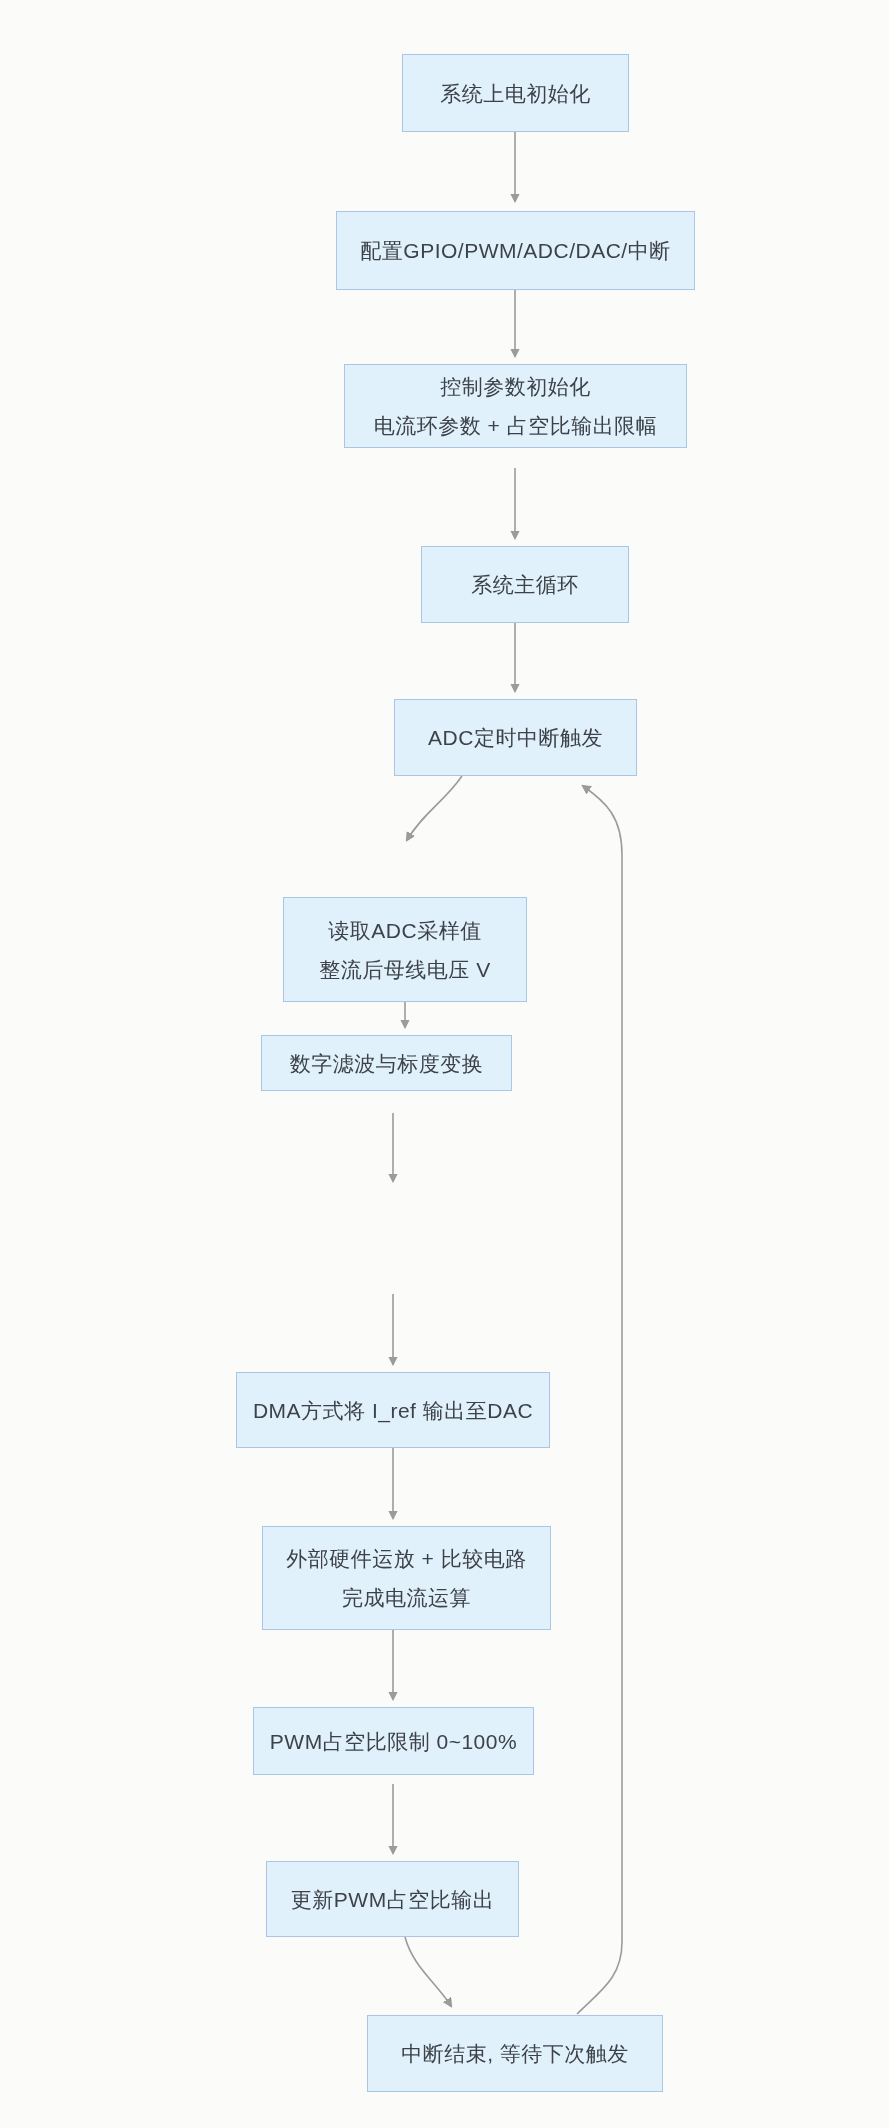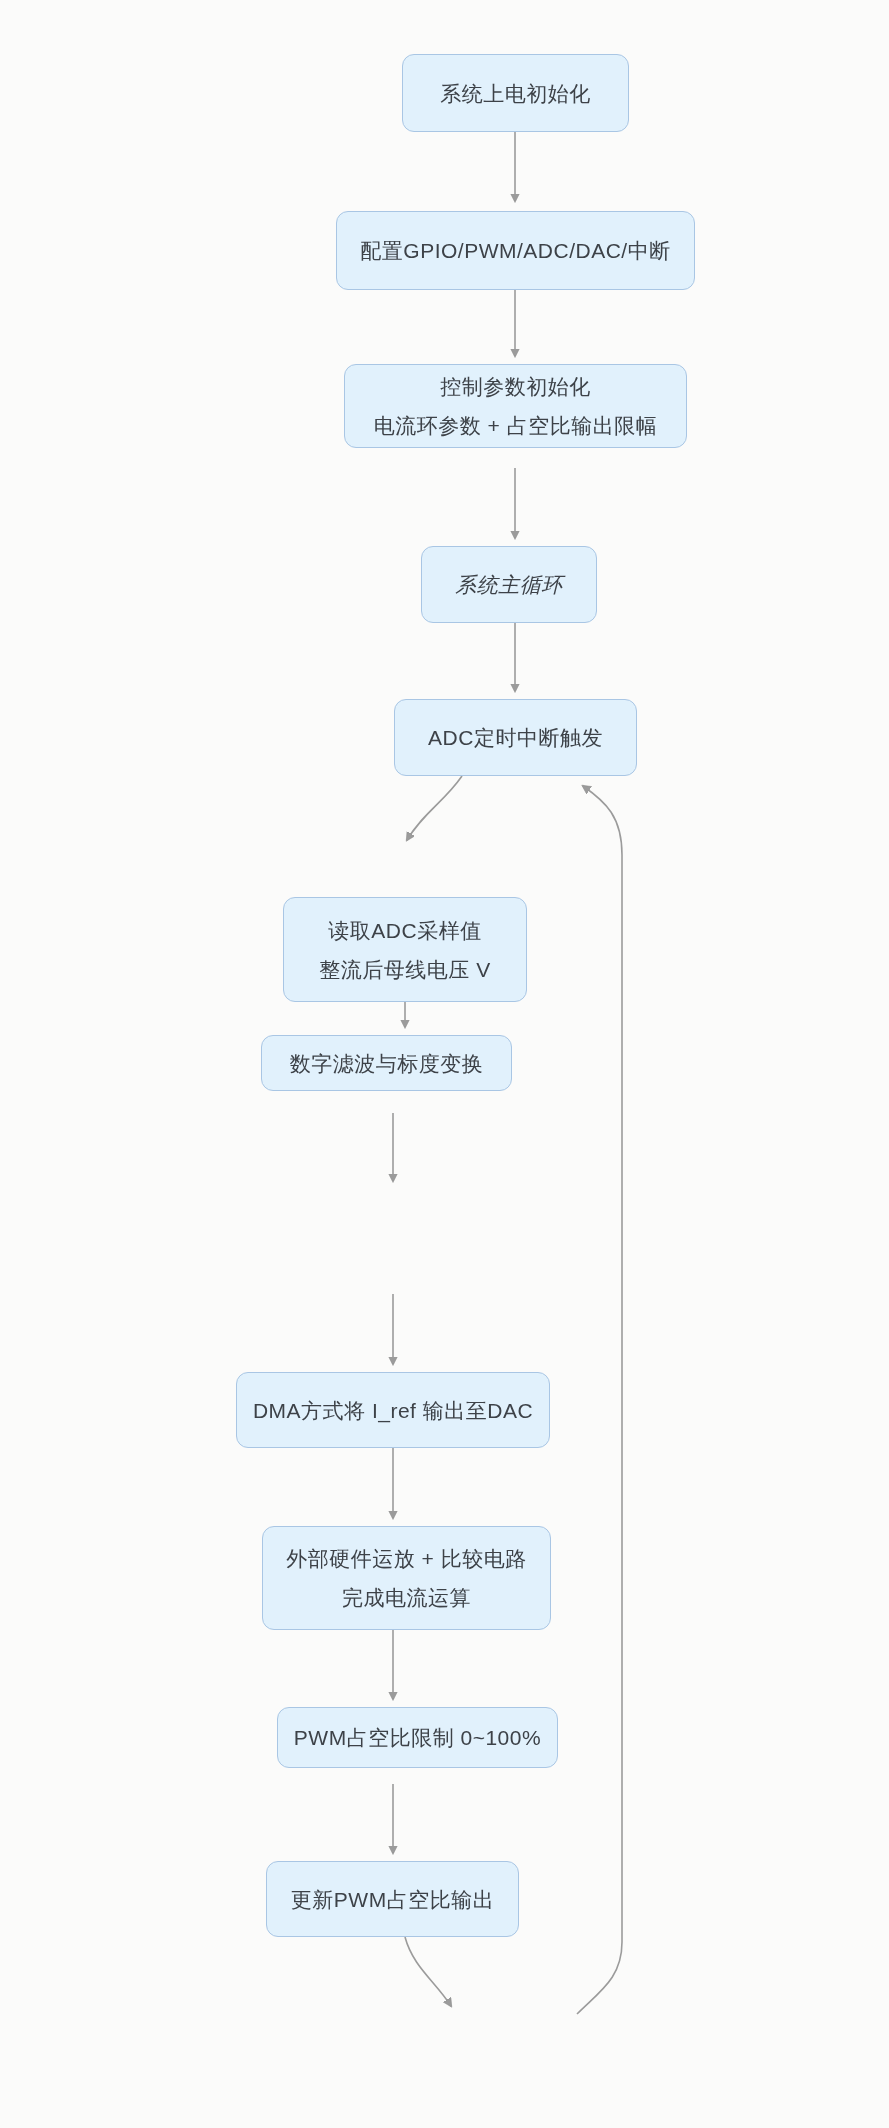--- a/index.html
+++ b/index.html
@@ -25,21 +25,21 @@
   .node {
     position: absolute;
     z-index: 2;
     box-sizing: border-box;
     display: flex;
     align-items: center;
     justify-content: center;
     text-align: center;
     background: #e1f1fc;
     border: 1.6px solid #a9c6e4;
-    border-radius: 12px;
+    border-radius: 0;
     color: #3d4248;
     font-size: 21px;
     line-height: 39px;
     letter-spacing: 0.5px;
     white-space: pre-line;
   }
 </style>
 </head>
 <body>
 
@@ -67,33 +67,34 @@
     <path class="edge" marker-end="url(#arrow)" d="M577,2014 C600,1991 622,1978 622,1942 L622,855 C622,817 606,802 583,786"></path>
   </svg>
 
   <div class="node" style="left:402px; top:54px;   width:227px; height:78px;">系统上电初始化</div>
 
   <div class="node" style="left:336px; top:211px;  width:359px; height:79px;">配置GPIO/PWM/ADC/DAC/中断</div>
 
   <div class="node" style="left:344px; top:364px;  width:343px; height:84px;">控制参数初始化
 电流环参数 + 占空比输出限幅</div>
 
-  <div class="node" style="left:421px; top:546px;  width:176px; height:77px;font-style:italic;">系统主循环</div>
+  <div class="node" style="left:421px; top:546px;  width:208px; height:77px;">系统主循环</div>
 
   <div class="node" style="left:394px; top:699px;  width:243px; height:77px;">ADC定时中断触发</div>
 
   <div class="node" style="left:283px; top:853px;  width:244px; height:105px;margin-top:44px;">读取ADC采样值
 整流后母线电压 V</div>
 
   <div class="node" style="left:261px; top:1035px; width:251px; height:56px;">数字滤波与标度变换</div>
 
 
   <div class="node" style="left:236px; top:1372px; width:314px; height:76px;">DMA方式将 I_ref 输出至DAC</div>
 
   <div class="node" style="left:248px; top:1526px; width:289px; height:104px;margin-left:14px;">外部硬件运放 + 比较电路
 完成电流运算</div>
 
-  <div class="node" style="left:253px; top:1707px; width:281px; height:61px;margin-left:24px;">PWM占空比限制 0~100%</div>
+  <div class="node" style="left:253px; top:1707px; width:281px; height:68px;">PWM占空比限制 0~100%</div>
 
   <div class="node" style="left:266px; top:1861px; width:253px; height:76px;">更新PWM占空比输出</div>
 
+  <div class="node" style="left:367px; top:2015px; width:296px; height:77px;">中断结束, 等待下次触发</div>
 
 </div>
 
 </body></html>

